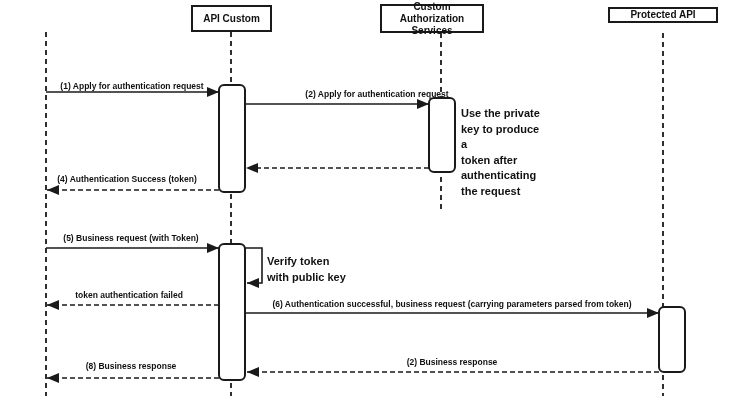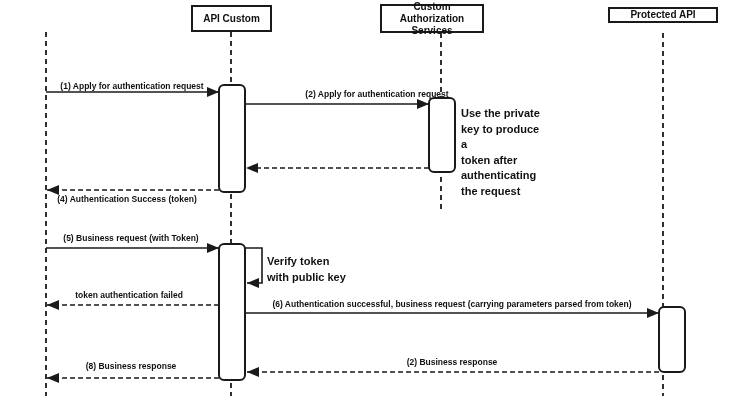--- a/index.html
+++ b/index.html
@@ -78,21 +78,21 @@
     <rect x="659" y="307" width="26" height="65" rx="5" fill="#ffffff" stroke="#1a1a1a" stroke-width="2"></rect>
   </svg>
 
   <div class="actor" style="left:191px; top:5px; width:81px;  height:27px;">API Custom</div>
   <div class="actor" style="left:380px; top:4px; width:104px; height:29px;">Custom Authorization
 Services</div>
   <div class="actor" style="left:608px; top:7px; width:110px; height:16px;">Protected API</div>
 
   <div class="msg-label" style="left:132px; top:81px;">(1) Apply for authentication request</div>
   <div class="msg-label" style="left:337px; top:89px;margin-left:40px;">(2) Apply for authentication request</div>
-  <div class="msg-label" style="left:127px; top:174px;margin-top:20px;">(4) Authentication Success (token)</div>
+  <div class="msg-label" style="left:127px; top:174px;">(4) Authentication Success (token)</div>
   <div class="msg-label" style="left:131px; top:233px;">(5) Business request (with Token)</div>
   <div class="msg-label" style="left:129px; top:290px;">token authentication failed</div>
   <div class="msg-label" style="left:452px; top:299px;">(6) Authentication successful, business request (carrying parameters parsed from token)</div>
   <div class="msg-label" style="left:452px; top:357px;">(2) Business response</div>
   <div class="msg-label" style="left:131px; top:361px;">(8) Business response</div>
 
   <div class="note" style="left:461px; top:106px; width:82px;">Use the private
 key to produce a
 token after
 authenticating

